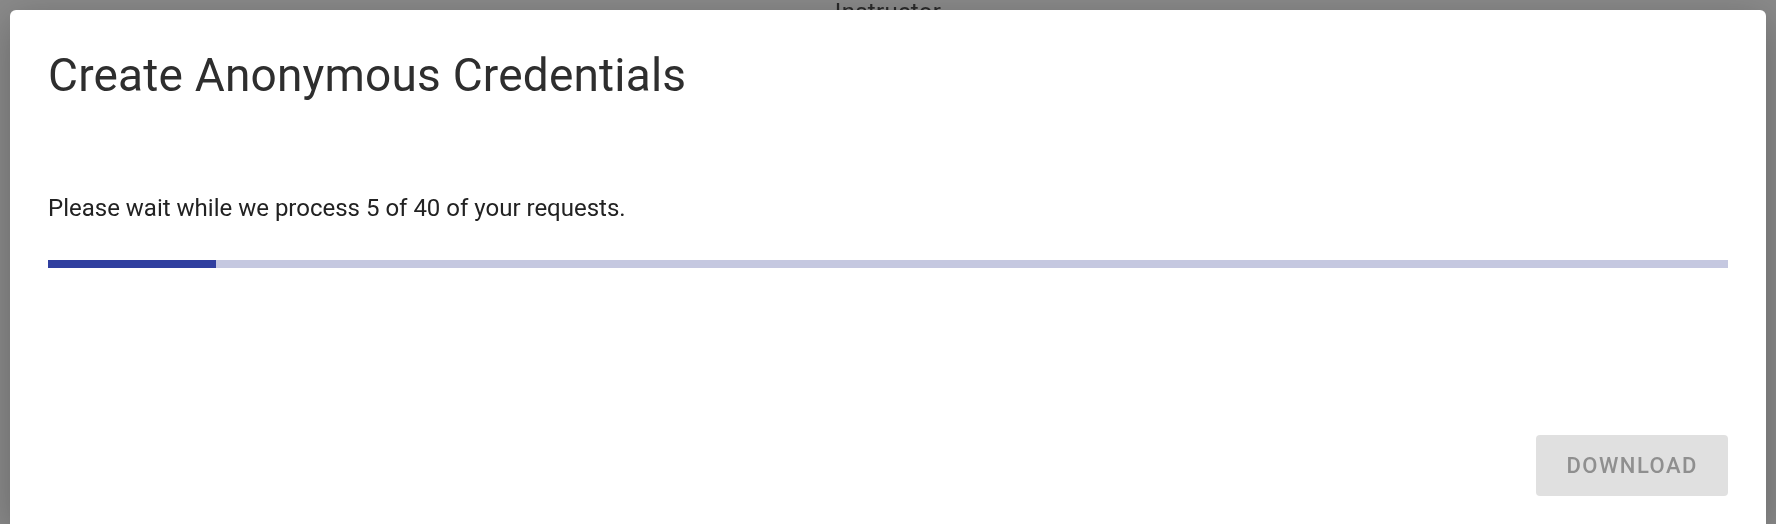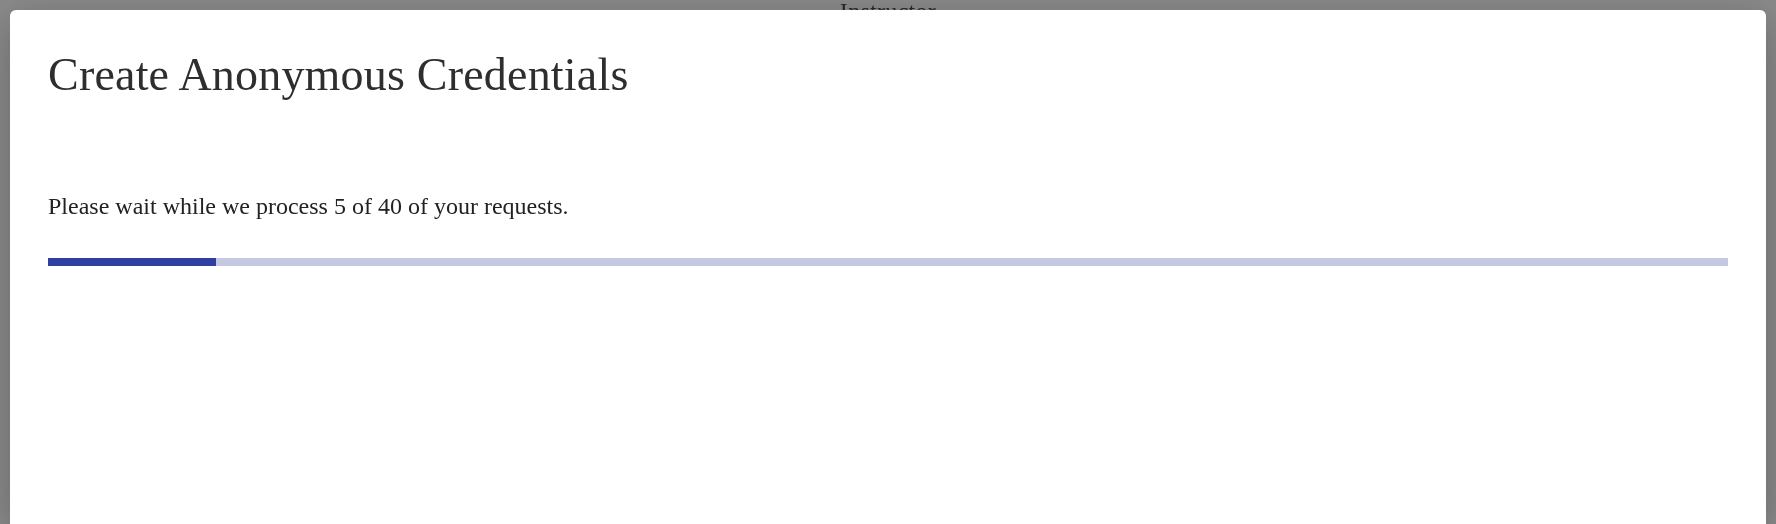--- a/index.html
+++ b/index.html
@@ -1,19 +1,18 @@
 <!DOCTYPE html>
 <html><head>
   <meta charset="utf-8">
   <style>
     * {
       margin: 0;
       padding: 0;
       box-sizing: border-box;
-      font-family: Liberation Serif, serif;
     }
     
     body {
       font-family: Roboto, -apple-system, BlinkMacSystemFont, "Segoe UI", Helvetica, Arial, sans-serif;
       background: #8a8a8a;
       width: 1776px;
       height: 524px;
       position: relative;
       overflow: hidden;
     }
@@ -98,13 +97,16 @@
 
 <div class="modal">
   <h1 class="modal-title">Create Anonymous Credentials</h1>
 
   <div class="status-text">Please wait while we process 5 of 40 of your requests.</div>
 
   <div class="progress-bar">
     <div class="progress-fill" style="width:10%"></div>
   </div>
 
+  <div class="modal-actions">
+    <button class="download-button" disabled="">DOWNLOAD</button>
+  </div>
 </div>
 
 </body></html>

